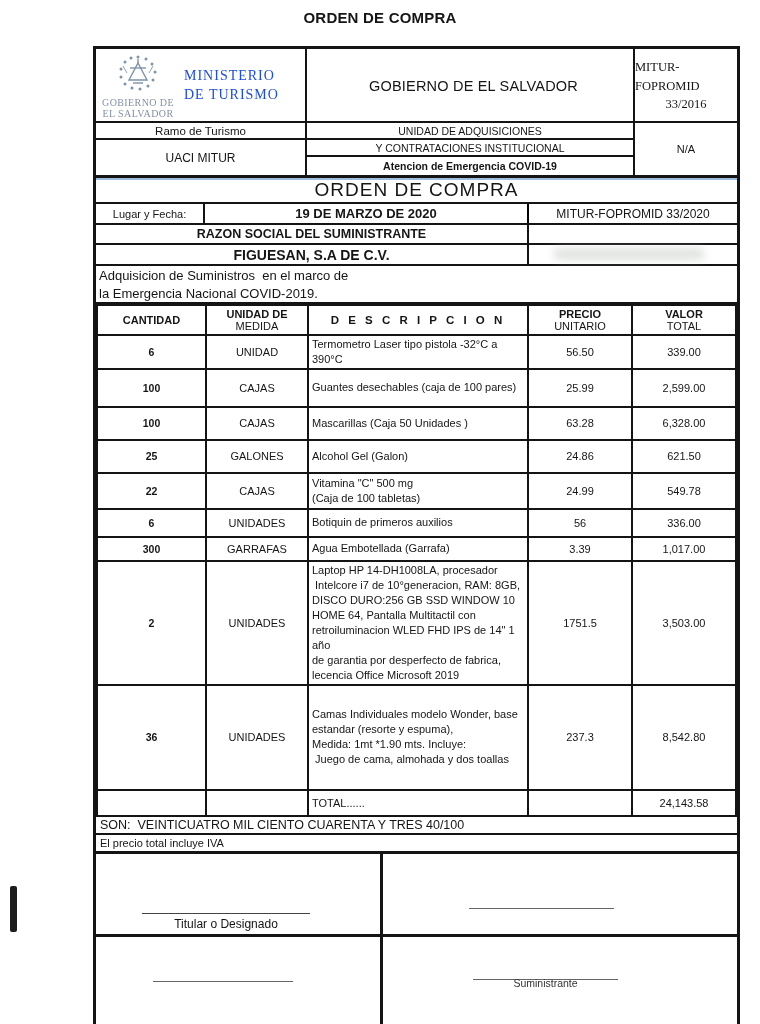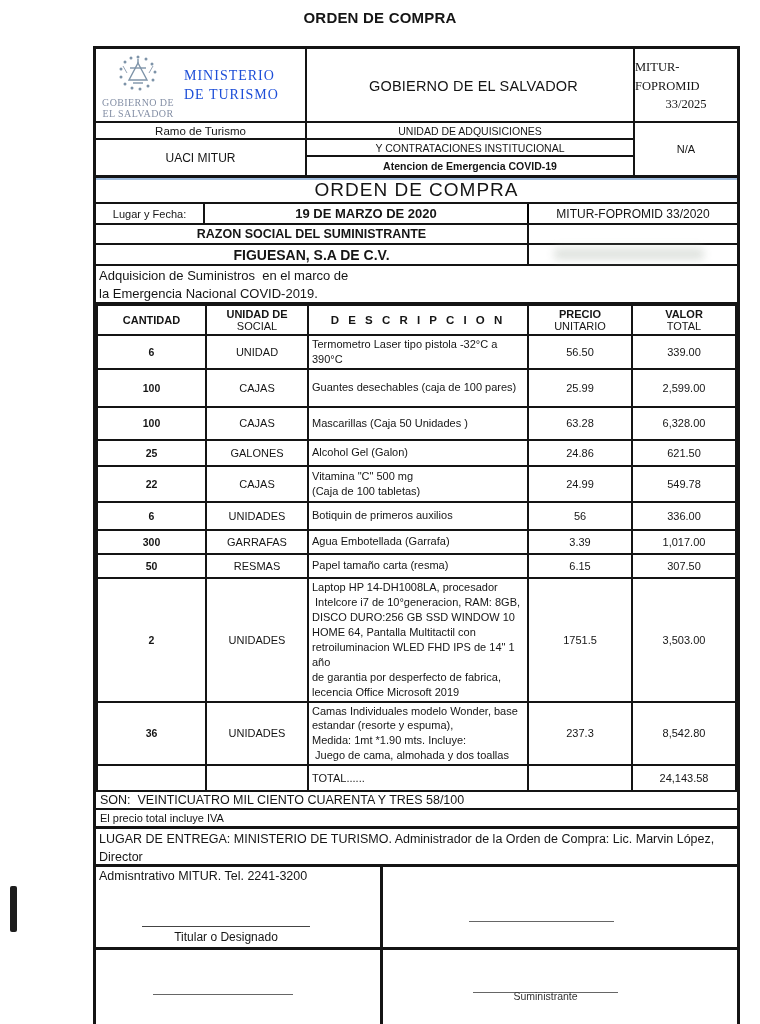--- a/index.html
+++ b/index.html
@@ -54,21 +54,21 @@
   .hdr-line1{font-weight:bold;font-size:11px;}
   .hdr-line2{font-weight:normal;font-size:11px;}
   .hdr-desc{font-weight:bold;letter-spacing:3px;font-size:11.5px;}
   .c-cant{text-align:center;font-weight:bold;font-size:10.5px;}
   .c-unid{text-align:center;}
   .c-desc{text-align:left;white-space:pre-wrap;line-height:1.36;}
   .c-prec,.c-val{text-align:center;}
   #items tbody tr:nth-child(1) td{height:32px;}
   #items tbody tr:nth-child(2) td{height:38px;}
   #items tbody tr:nth-child(3) td{height:33px;}
-  #items tbody tr:nth-child(4) td{height:26px;}
+  #items tbody tr:nth-child(4) td{height:33px;}
   #items tbody tr:nth-child(5) td{height:36px;}
   #items tbody tr:nth-child(6) td{height:28px;}
   #items tbody tr:nth-child(7) td{height:24px;}
   #items tbody tr:nth-child(8) td{height:24px;}
   #items tbody tr:nth-child(9) td{height:105px;}
   #items tbody tr:nth-child(10) td{height:56px;}
   #items tfoot td{height:26px;}
   .total-label{text-align:left;border-radius:10px;}
   
   .son-row{height:18px;border-bottom:2px solid #141414;display:flex;align-items:center;font-size:12.5px;padding:0 4px;white-space:pre-wrap;box-sizing:border-box;}
@@ -129,21 +129,21 @@
         </div>
       </div>
       <div class="ministry">
         <div>MINISTERIO</div>
         <div>DE TURISMO</div>
       </div>
     </div>
     <div class="gob-cell">GOBIERNO DE EL SALVADOR</div>
     <div class="ref-cell">
       <div>MITUR-FOPROMID</div>
-      <div>33/2025</div>
+      <div>33/2016</div>
     </div>
   </div>
 
   <div class="band2">
     <div class="b2-left">
       <div class="ramo">Ramo de Turismo</div>
       <div class="uaci">UACI MITUR</div>
     </div>
     <div class="b2-mid">
       <div>UNIDAD DE ADQUISICIONES</div>
@@ -183,21 +183,21 @@
         <col style="width:104px">
         <col>
     </colgroup>
     <thead>
       <tr>
         <th>
             <div class="hdr-line1">CANTIDAD</div>
           </th>
         <th>
           <div class="hdr-line1">UNIDAD DE</div>
-          <div class="hdr-line2">SOCIAL</div>
+          <div class="hdr-line2">MEDIDA</div>
         </th>
         <th>
             <div class="hdr-desc">D E S C R I P C I O N</div>
           </th>
         <th>
           <div class="hdr-line1">PRECIO</div>
           <div class="hdr-line2">UNITARIO</div>
         </th>
         <th>
           <div class="hdr-line1">VALOR</div>
@@ -256,27 +256,20 @@
     </tr>
 
     <tr>
       <td class="c-cant">300</td>
       <td class="c-unid">GARRAFAS</td>
       <td class="c-desc">Agua Embotellada (Garrafa)</td>
       <td class="c-prec">3.39</td>
       <td class="c-val">1,017.00</td>
     </tr>
 
-    <tr>
-      <td class="c-cant">50</td>
-      <td class="c-unid">RESMAS</td>
-      <td class="c-desc">Papel tamaño carta (resma)</td>
-      <td class="c-prec">6.15</td>
-      <td class="c-val">307.50</td>
-    </tr>
 
     <tr>
       <td class="c-cant">2</td>
       <td class="c-unid">UNIDADES</td>
       <td class="c-desc">Laptop HP 14-DH1008LA, procesador
  Intelcore i7 de 10°generacion, RAM: 8GB,
 DISCO DURO:256 GB SSD WINDOW 10
 HOME 64, Pantalla Multitactil con
 retroiluminacion WLED FHD IPS de 14" 1 año
 de garantia por desperfecto de fabrica,
@@ -300,24 +293,22 @@
       <tr>
         <td></td>
         <td></td>
         <td class="total-label">TOTAL......</td>
         <td></td>
         <td class="c-val">24,143.58</td>
       </tr>
     </tfoot>
   </table>
 
-  <div class="son-row">SON:  VEINTICUATRO MIL CIENTO CUARENTA Y TRES 58/100</div>
+  <div class="son-row">SON:  VEINTICUATRO MIL CIENTO CUARENTA Y TRES 40/100</div>
   <div class="iva-row">El precio total incluye IVA</div>
-  <div class="entrega-row">LUGAR DE ENTREGA: MINISTERIO DE TURISMO. Administrador de la Orden de Compra: Lic. Marvin López, Director
-Admisntrativo MITUR. Tel. 2241-3200</div>
 
   <div class="sig-grid">
     <div class="sig-cell sig-tl">
       <div class="sig-line dark" style="left:46px;top:59px;width:168px;"></div>
       <div class="sig-label" style="left:46px;top:63px;width:168px;">Titular o Designado</div>
     </div>
     <div class="sig-cell sig-tr">
       <div class="sig-line" style="left:86px;top:54px;width:145px;"></div>
     </div>
     <div class="sig-cell sig-bl">

